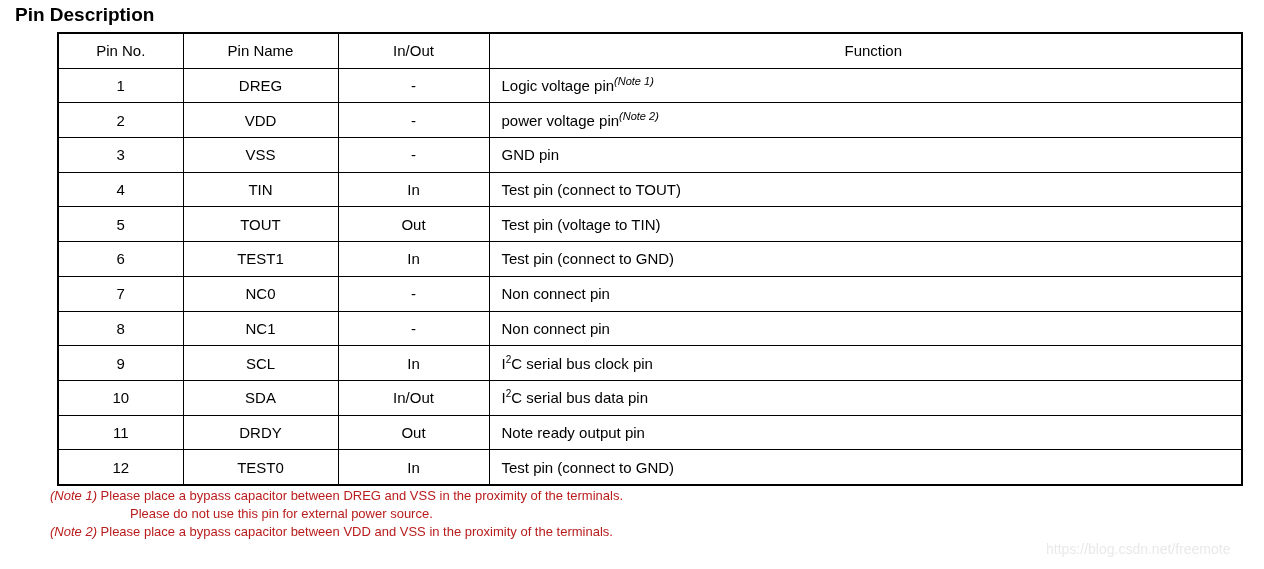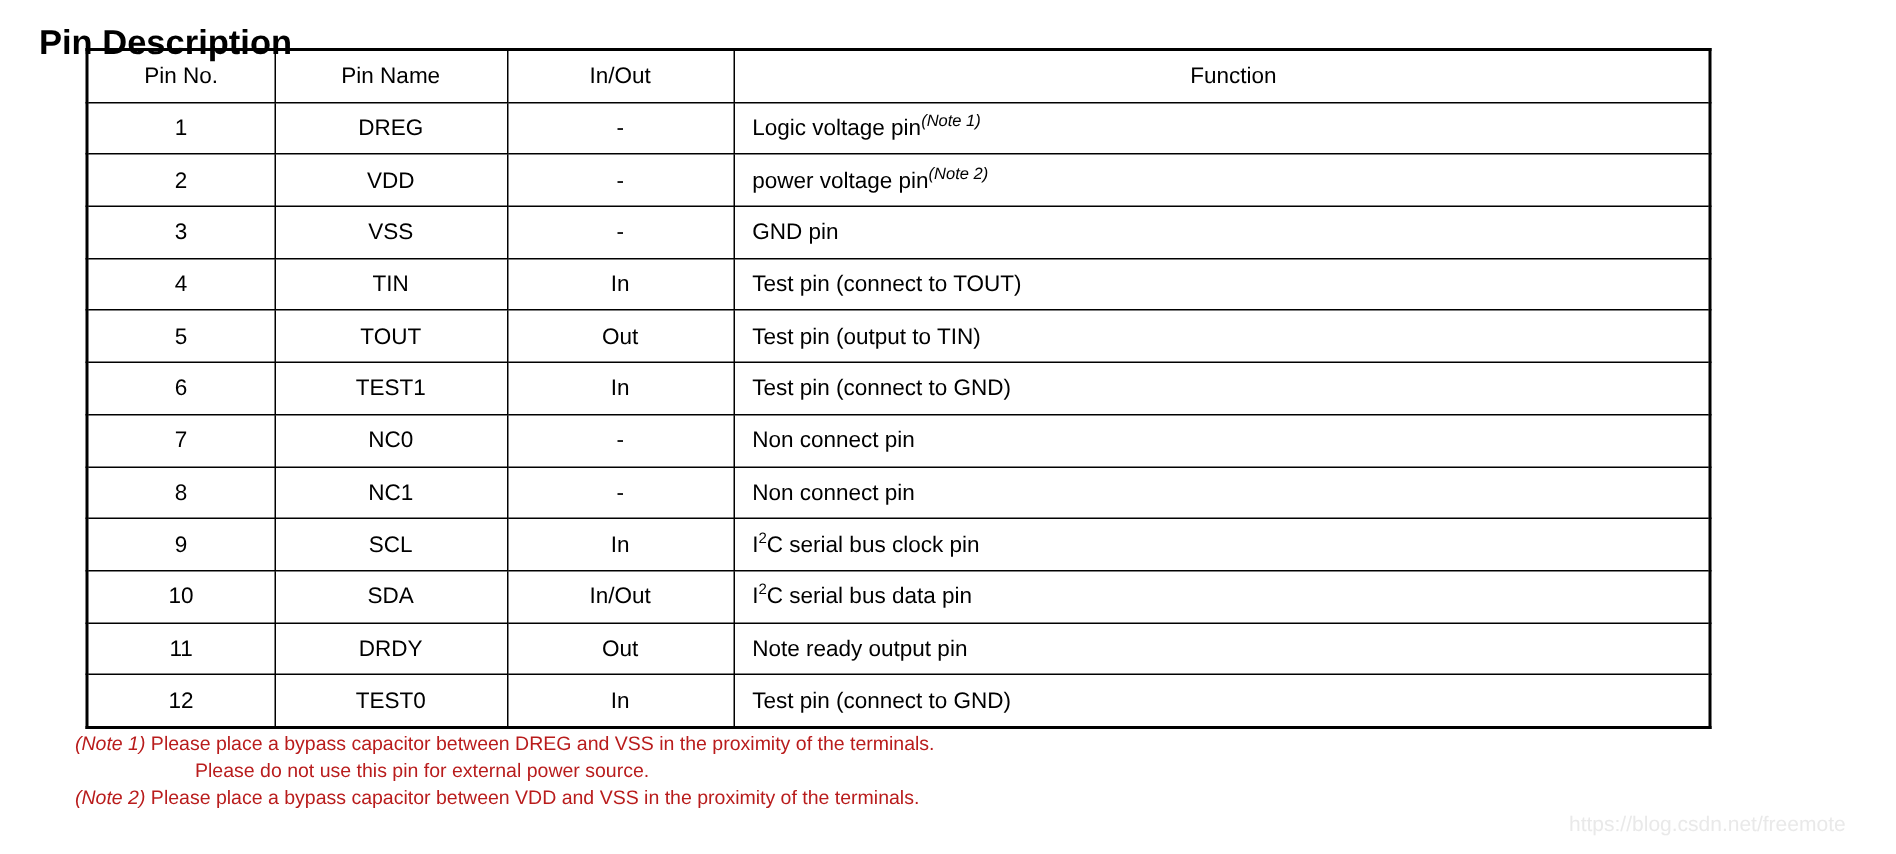--- a/index.html
+++ b/index.html
@@ -12,31 +12,31 @@
     height: 569px;
     position: relative;
     overflow: hidden;
     font-family: "Liberation Sans", sans-serif;
     color: #000000;
   }
   .page-title {
     position: absolute;
     left: 15px;
     top: 4px;
-    margin: 11px;
-    font-size: 23px;
+    margin: 0;
+    font-size: 19px;
     font-weight: bold;
     letter-spacing: 0px;
     color: #000000;
   }
   table.pin-table {
     position: absolute;
     left: 57px;
     top: 32px;
-    width: 1084px;
+    width: 1186px;
     border-collapse: collapse;
     table-layout: fixed;
     border: 2px solid #000000;
   }
   .pin-table th,
   .pin-table td {
     border: 1px solid #000000;
     height: 33.7px;
     padding: 0;
     font-size: 15px;
@@ -138,21 +138,21 @@
       <tr>
         <td>4</td>
         <td>TIN</td>
         <td>In</td>
         <td class="func"><span>Test pin (connect to TOUT)</span></td>
       </tr>
       <tr>
         <td>5</td>
         <td>TOUT</td>
         <td>Out</td>
-        <td class="func"><span>Test pin (output to TIN)</span></td>
+        <td class="func"><span>Test pin (voltage to TIN)</span></td>
       </tr>
       <tr>
         <td>6</td>
         <td>TEST1</td>
         <td>In</td>
         <td class="func"><span>Test pin (connect to GND)</span></td>
       </tr>
       <tr>
         <td>7</td>
         <td>NC0</td>

